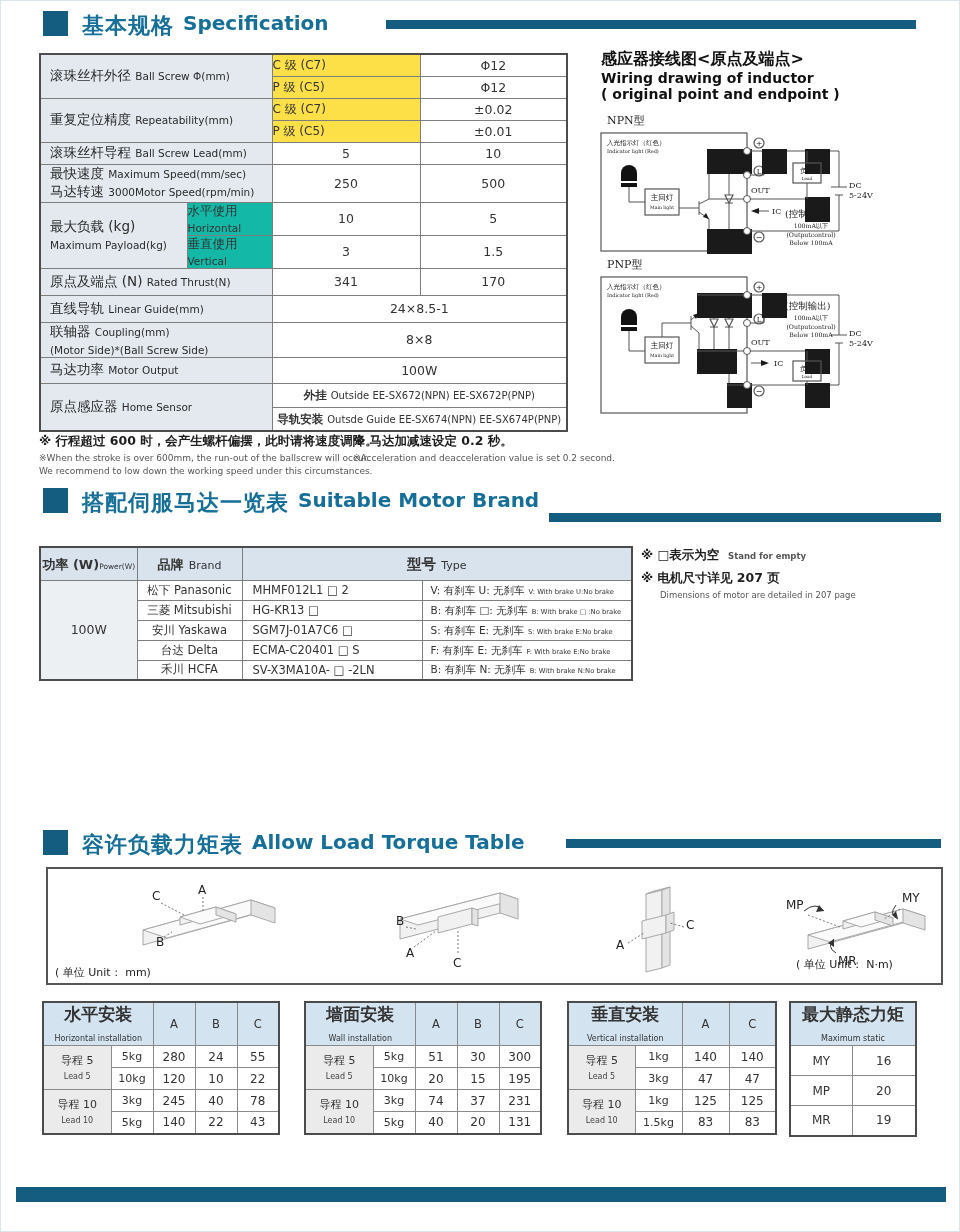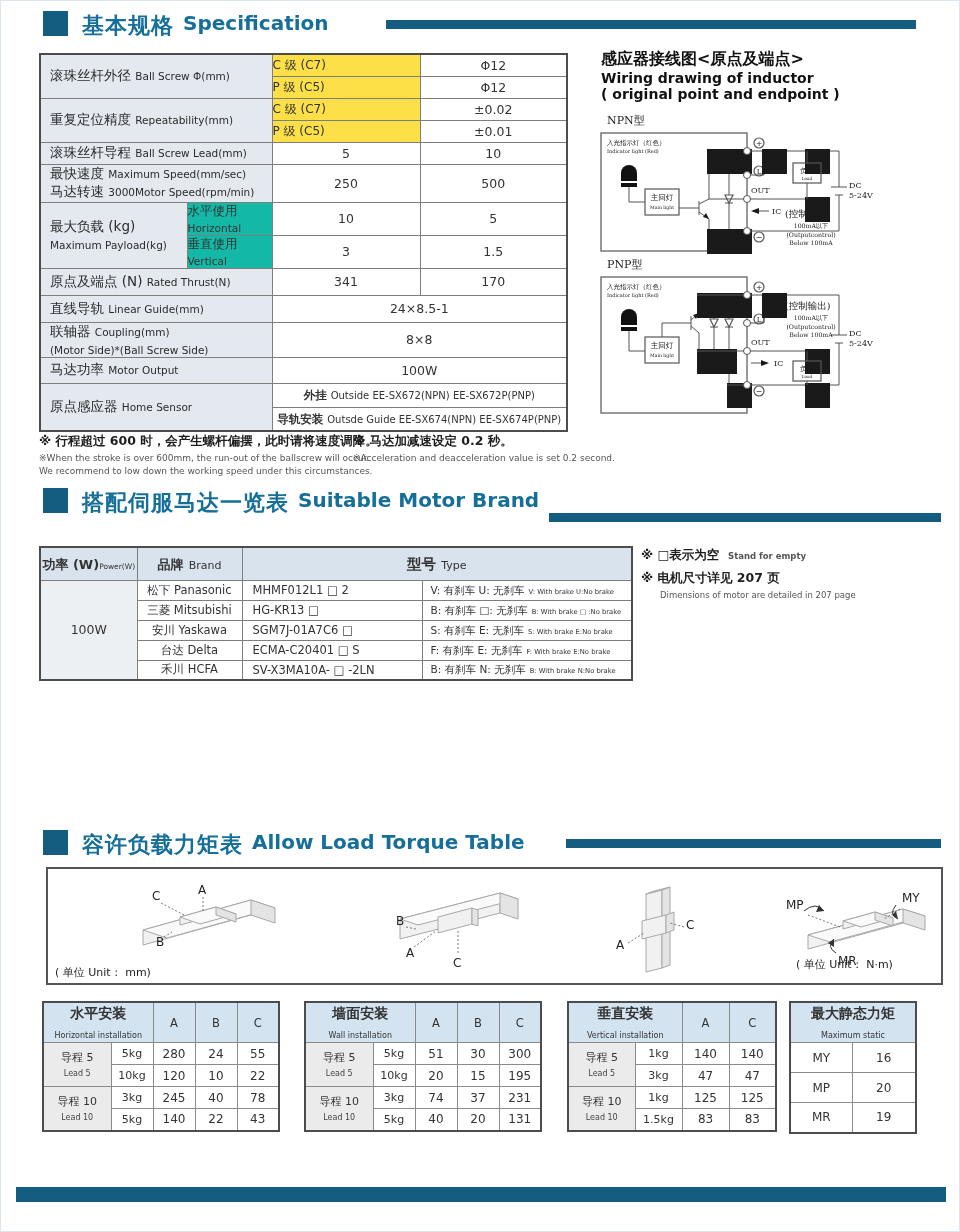--- a/index.html
+++ b/index.html
@@ -65,21 +65,21 @@
   .iso .f1 { fill:#f1f1f1; stroke:#a8a8a8; stroke-width:1; }
   .iso .f2 { fill:#fafafa; stroke:#a8a8a8; stroke-width:1; }
   .iso .f3 { fill:#e4e4e4; stroke:#a8a8a8; stroke-width:1; }
   .iso .lead { stroke:#666; stroke-width:0.9; stroke-dasharray:2,2; fill:none; }
   .iso .arc { stroke:#333; stroke-width:1; fill:none; }
   .iso .ah { fill:#333; }
   .iso text { font-size:12px; fill:#222; font-family:"DejaVu Sans",sans-serif; }
   .load { border:2px solid #4c4c4c; }
   .load th { background:#d3e3f0; border:1px solid #8a8a8a; font-weight:normal; }
   .load td { border:1px solid #8a8a8a; text-align:center; font-size:12px; background:#fff; }
-  .load .name .zh { font-size:14px; font-weight:bold; }
+  .load .name .zh { font-size:17px; font-weight:bold; }
   .load .name .en { font-size:8px; }
   .load .colh { font-size:11.5px; }
   .load .lead { background:#ebebeb; }
   .load .lead .zh { font-size:11px; }
   .load .lead .en { font-size:8px; color:#444; }
   .load .wt { font-size:11px; }
 </style>
 </head>
 <body>
 

